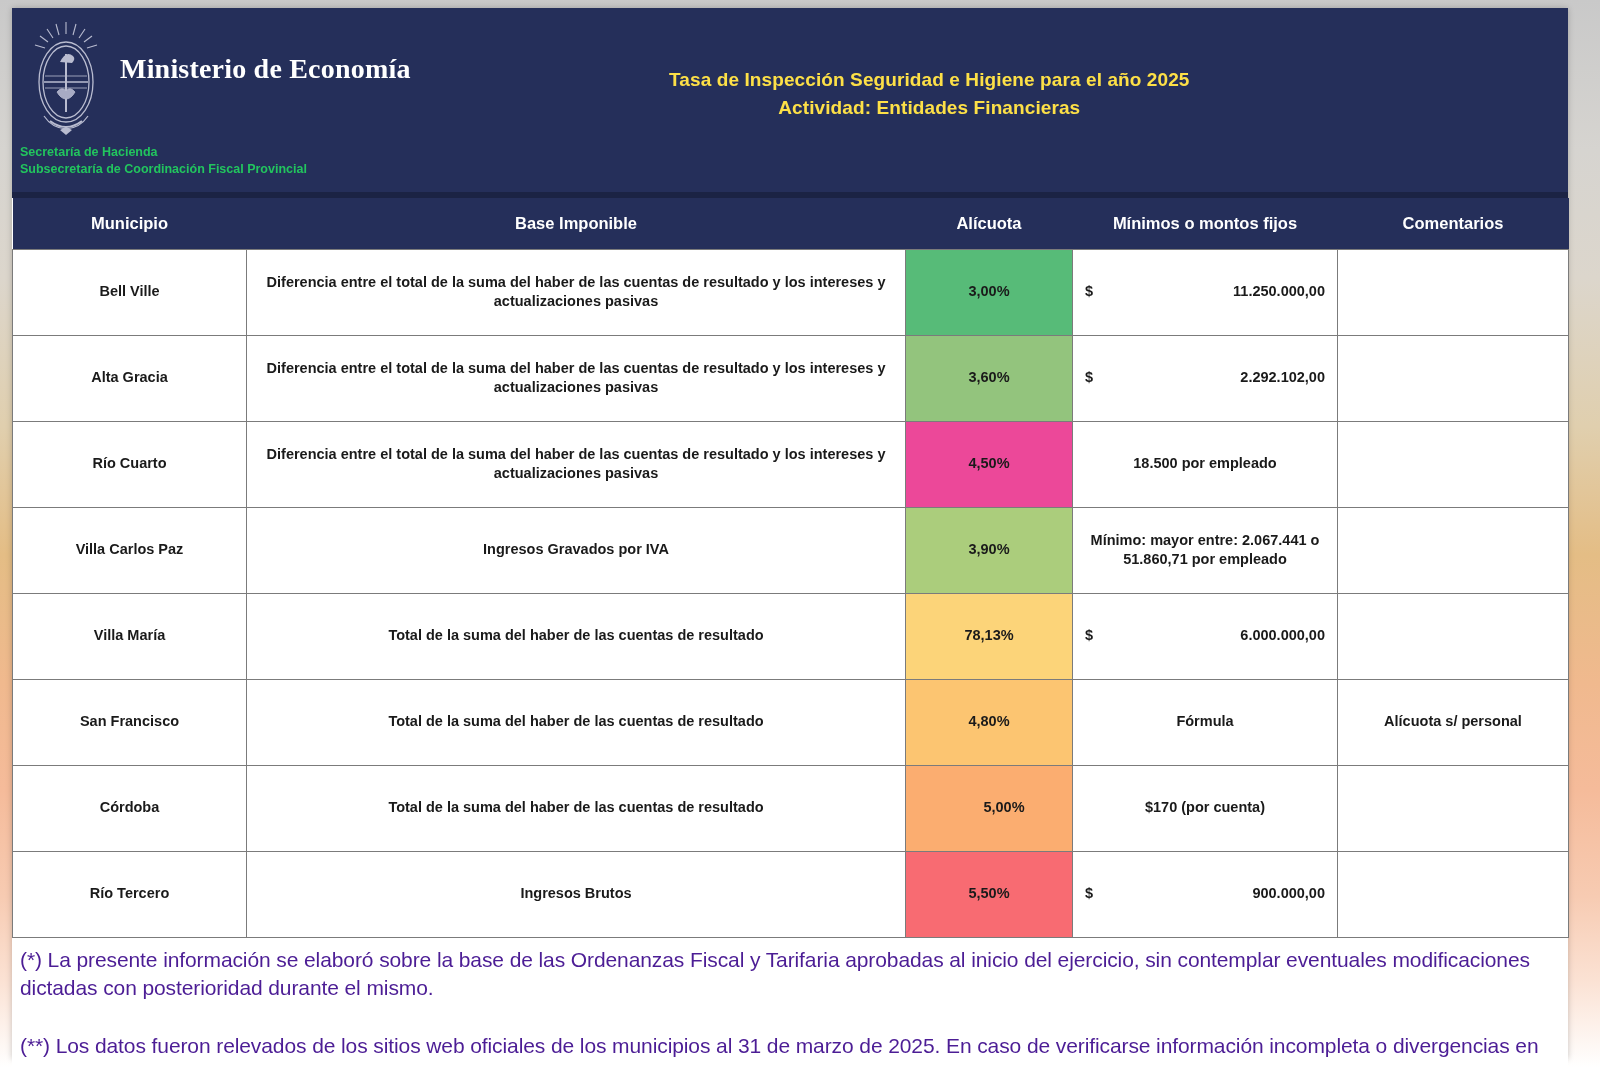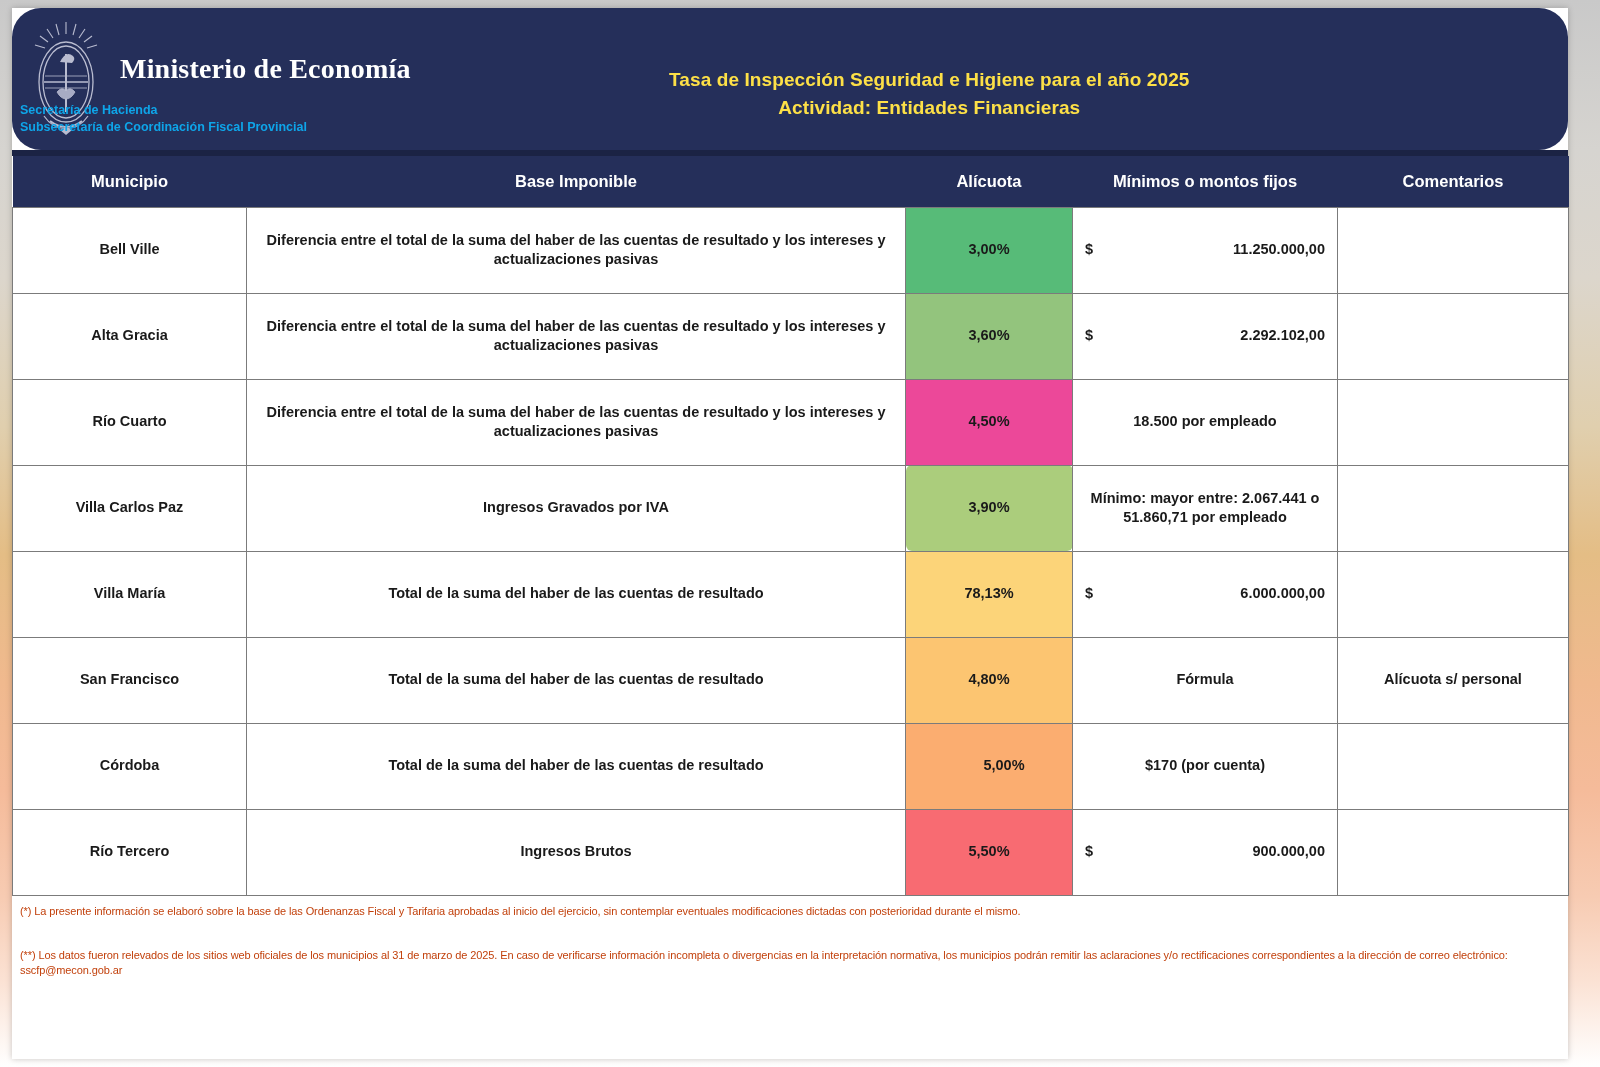--- a/index.html
+++ b/index.html
@@ -33,24 +33,23 @@
     top: 8px;
     width: 1556px;
     height: 1051px;
     background: #ffffff;
     box-shadow: 0 0 6px rgba(0,0,0,0.22);
   }
 
   
   .banner {
     position: relative;
-    height: 142px;
+    height: 184px;
     background: #252f5a;
     overflow: hidden;
-    border-radius: 29px;
   }
   .banner-inner {
     display: flex;
     align-items: flex-start;
     height: 100%;
   }
   .crest-wrap {
     width: 108px;
     padding-left: 8px;
     padding-top: 12px;
@@ -89,21 +88,21 @@
     font-size: 19px;
     font-weight: bold;
     line-height: 1.45;
     letter-spacing: 0.1px;
   }
 
   .sub-block {
     position: absolute;
     left: 8px;
     bottom: 14px;
-    color: #0ea5e9;
+    color: #22c55e;
     font-size: 12.5px;
     font-weight: bold;
     line-height: 1.35;
   }
 
   .banner-divider {
     height: 6px;
     background: #1b2344;
   }
 
@@ -148,22 +147,22 @@
   }
   .money .sym { font-weight: bold; }
   .money .amt { font-weight: bold; }
 
   
   .notes {
     padding: 8px 8px 0 8px;
     background: #ffffff;
   }
   .notes p {
-    font-size: 11px;
-    color: #c2410c;
+    font-size: 21px;
+    color: #4c1d95;
     line-height: 1.35;
     letter-spacing: -0.1px;
   }
   .notes p.second { margin-top: 30px; }
 </style>
 </head>
 <body>
 
 <div id="page">
 
@@ -271,21 +270,21 @@
         <tr>
           <td class="muni">Río Cuarto</td>
           <td class="base">Diferencia entre el total de la suma del haber de las cuentas de resultado y los intereses y actualizaciones pasivas</td>
           <td class="rate" style="background: #ec4899;">4,50%</td>
           <td class="min">18.500 por empleado</td>
           <td></td>
         </tr>
         <tr>
           <td class="muni">Villa Carlos Paz</td>
           <td class="base">Ingresos Gravados por IVA</td>
-          <td class="rate" style="background: rgb(171, 205, 124); border-radius: 6px;">3,90%</td>
+          <td class="rate" style="background: rgb(171, 205, 124);">3,90%</td>
           <td class="min">Mínimo: mayor entre: 2.067.441 o 51.860,71 por empleado</td>
           <td></td>
         </tr>
         <tr>
           <td class="muni">Villa María</td>
           <td class="base">Total de la suma del haber de las cuentas de resultado</td>
           <td class="rate" style="background: rgb(252, 212, 121);">78,13%</td>
           <td class="min">
             <div class="money">
               <span class="sym">$</span>

